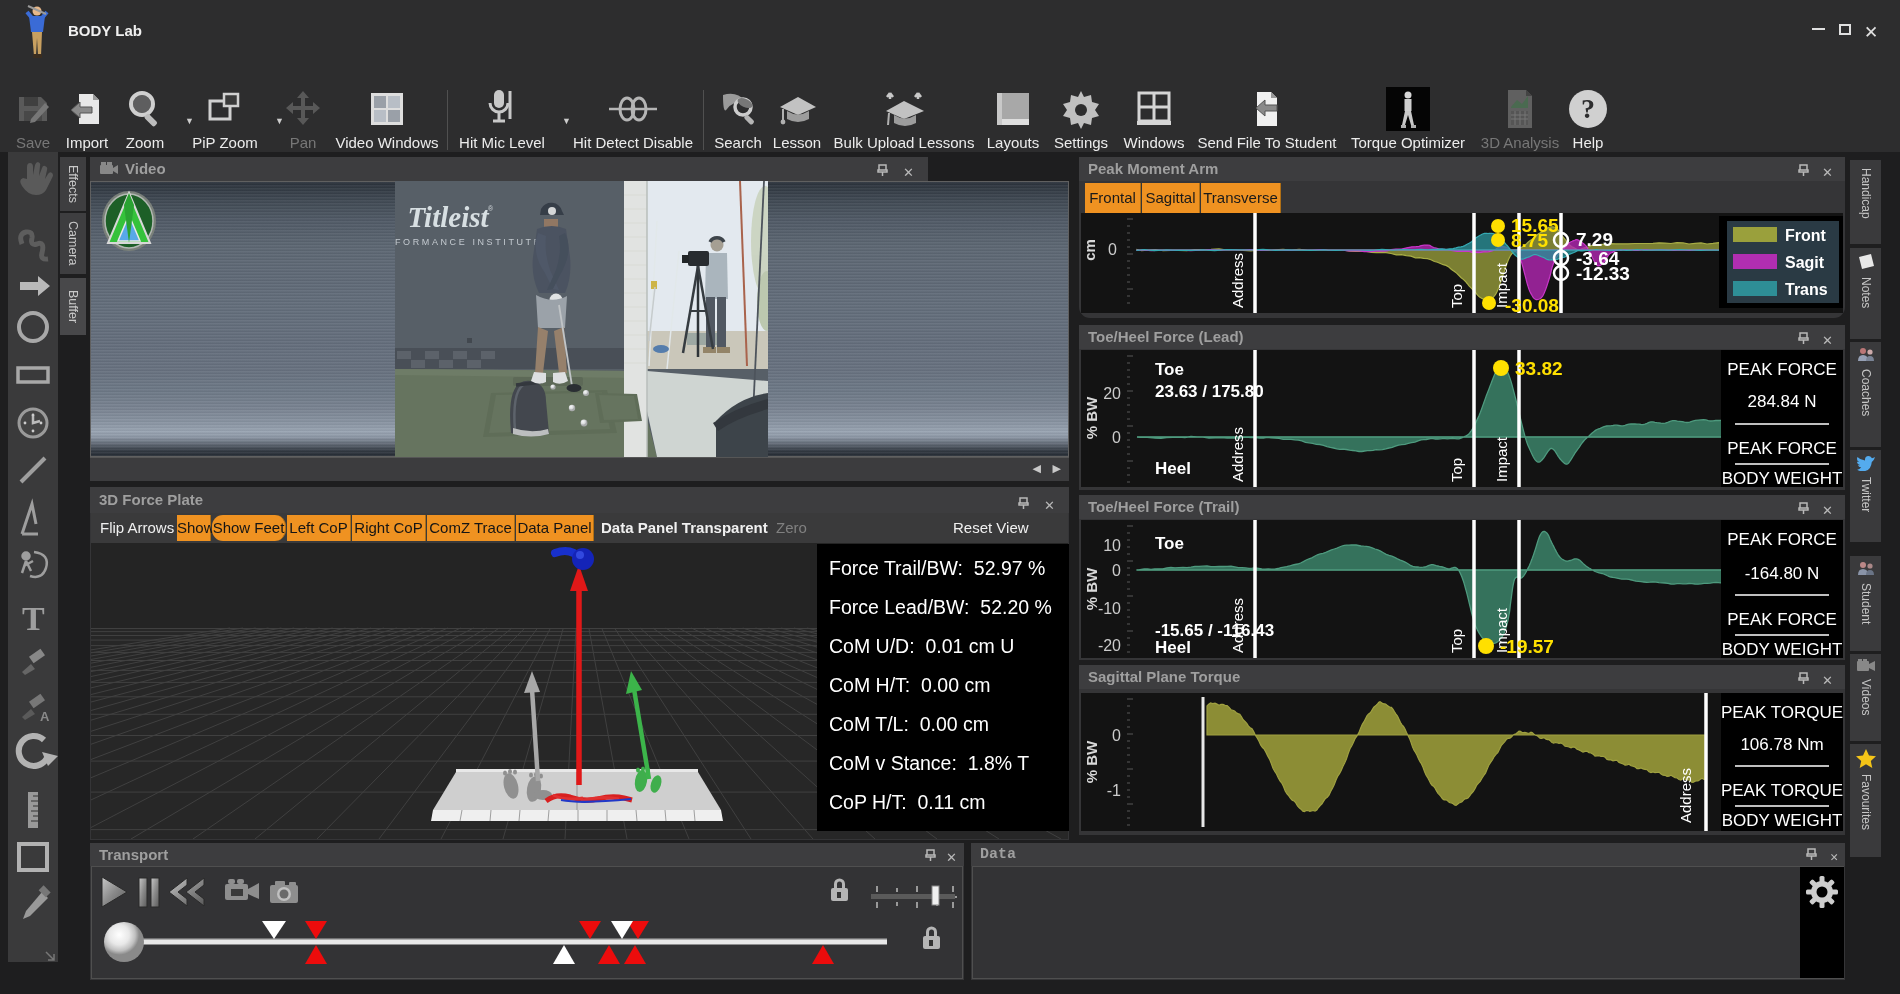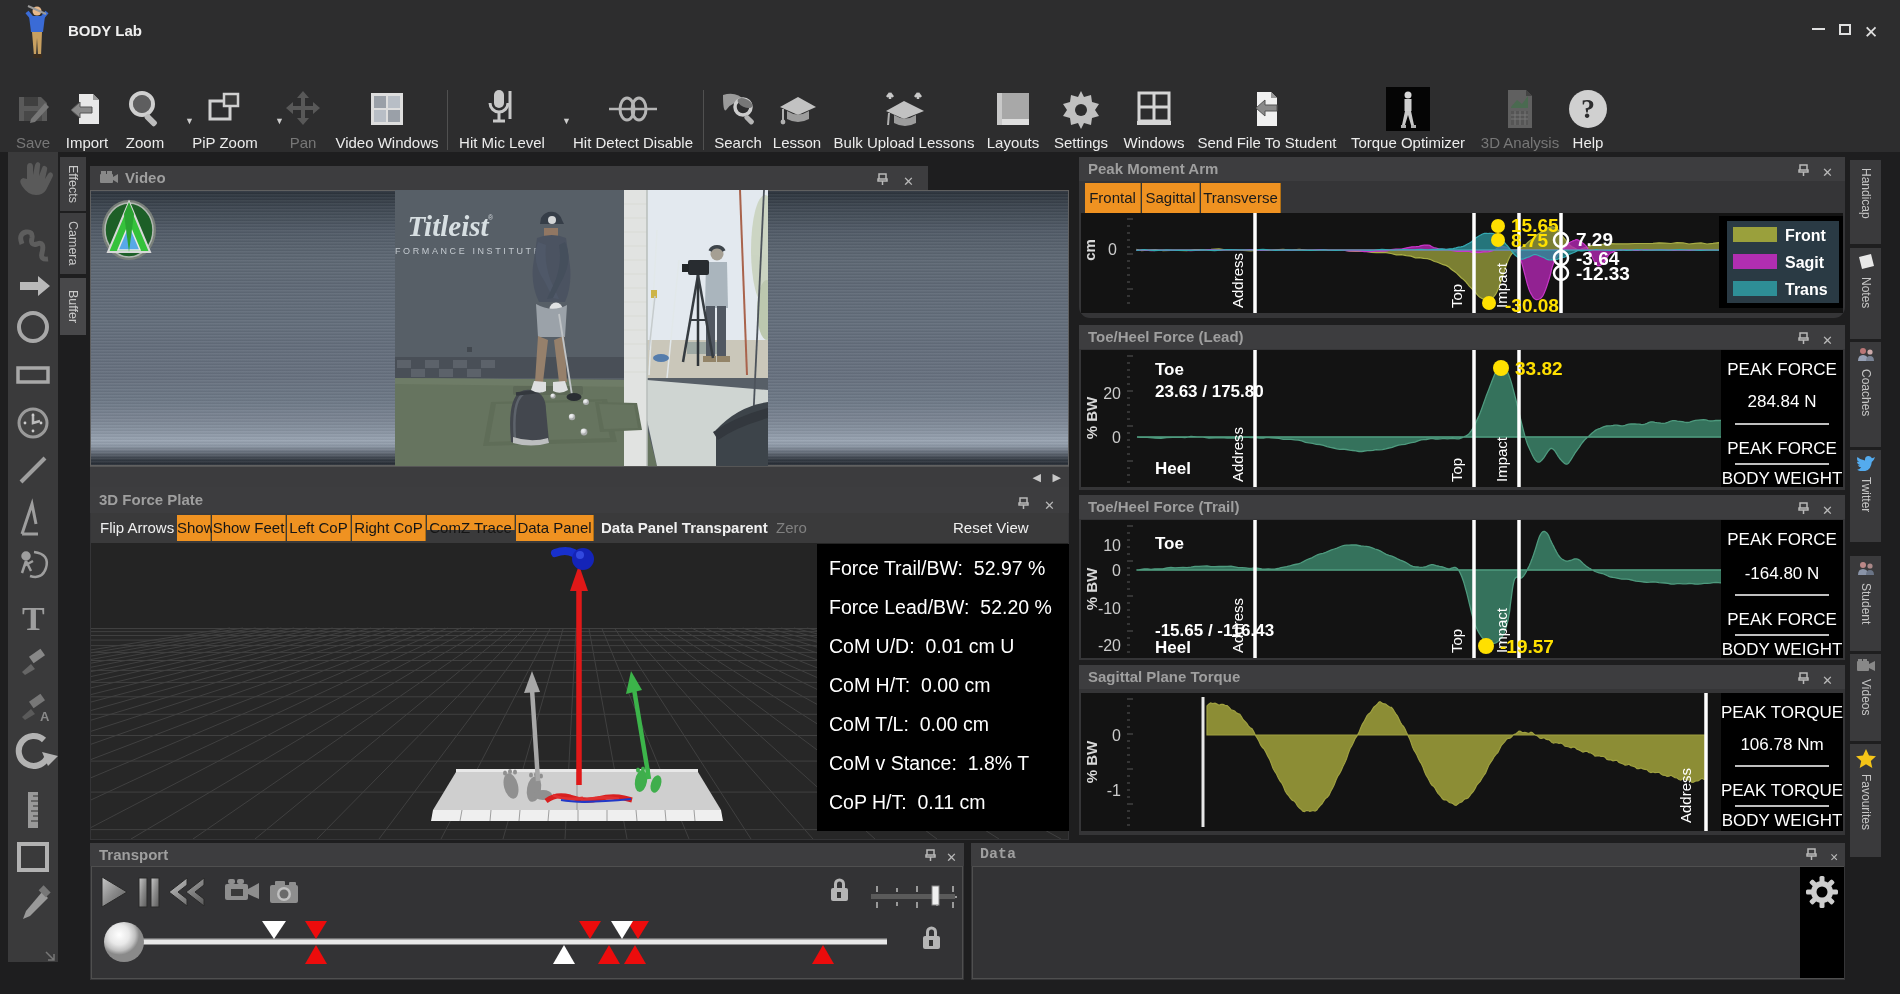--- a/index.html
+++ b/index.html
@@ -233,21 +233,21 @@
 </svg>
 <div class="abs" style="left:60px;top:157px;width:26px;height:54px;background:#3e3e40;color:#c9c9c9;font-size:12.5px;display:flex;align-items:center;justify-content:center;">
     <span style="writing-mode:vertical-lr;">Effects</span>
   </div>
 <div class="abs" style="left:60px;top:213px;width:26px;height:61px;background:#3e3e40;color:#c9c9c9;font-size:12.5px;display:flex;align-items:center;justify-content:center;">
     <span style="writing-mode:vertical-lr;">Camera</span>
   </div>
 <div class="abs" style="left:60px;top:278px;width:26px;height:57px;background:#48484a;color:#c9c9c9;font-size:12.5px;display:flex;align-items:center;justify-content:center;">
     <span style="writing-mode:vertical-lr;">Buffer</span>
   </div>
-<div class="panel" style="left:90px;top:166px;width:838px;height:324px;">
+<div class="panel" style="left:90px;top:157px;width:838px;height:324px;">
 <div class="hdr"><svg width="20" height="14" viewBox="0 0 20 14" style="vertical-align:-2px;margin-right:6px;">
         <rect x="1" y="3" width="13" height="9" rx="1" fill="#888"></rect>
         <path d="M14,6 l5,-3 v9 l-5,-3z" fill="#888"></path>
         <rect x="2" y="0" width="5" height="3" fill="#888"></rect>
         <rect x="8" y="0" width="5" height="3" fill="#888"></rect>
       </svg>Video
 <span class="pinx" style="right:40px;"><svg width="11" height="13" viewBox="0 0 11 13">
           <path d="M2,1 h7 v5 h-7z M1,6 h9 v2 h-9z M5.5,8 v4" stroke="#b9b9b9" stroke-width="1.5" fill="none"></path>
         </svg></span><span class="pinx" style="right:14px;">✕</span></div>
 <div class="abs" style="left:0px;top:24px;width:979px;height:276px;border:1px solid #606060;
@@ -376,24 +376,24 @@
 <span style="position:absolute;right:8px;top:4px;color:#c8c8c8;font-size:11px;">▶</span>
     </div>
 </div>
 <div class="panel" style="left:90px;top:487px;width:979px;height:353px;">
 <div class="hdr" style="height:26px;line-height:26px;">3D Force Plate<span class="pinx" style="right:40px;top:6px;"><svg width="11" height="13" viewBox="0 0 11 13">
           <path d="M2,1 h7 v5 h-7z M1,6 h9 v2 h-9z M5.5,8 v4" stroke="#b9b9b9" stroke-width="1.5" fill="none"></path>
         </svg></span><span class="pinx" style="right:14px;top:6px;">✕</span></div>
 <div class="abs" style="left:1px;top:26px;width:977px;height:30px;background:#3a3a3b;color:#f0f0f0;font-size:15px;line-height:30px;">
 <span style="position:absolute;left:9px;">Flip Arrows</span>
 <span style="position:absolute;left:86px;top:2px;width:34px;height:26px;background:#ef9221;color:#151515;text-align:center;line-height:26px;border-right:1px solid #b06f15;">Show</span>
-<span style="position:absolute;left:121px;top:2px;width:74px;height:26px;background:#ef9221;color:#151515;text-align:center;line-height:26px;border-right:1px solid #b06f15;">Show Feet</span>
+<span style="position:absolute;left:121px;top:2px;width:74px;height:26px;background:#ef9221;color:#151515;text-align:center;line-height:26px;border-right:1px solid #b06f15;border-radius:11px;">Show Feet</span>
 <span style="position:absolute;left:196px;top:2px;width:64px;height:26px;background:#ef9221;color:#151515;text-align:center;line-height:26px;border-right:1px solid #b06f15;">Left CoP</span>
 <span style="position:absolute;left:261px;top:2px;width:74px;height:26px;background:#ef9221;color:#151515;text-align:center;line-height:26px;border-right:1px solid #b06f15;">Right CoP</span>
-<span style="position:absolute;left:336px;top:2px;width:88px;height:15px;background:#ef9221;color:#151515;text-align:center;line-height:26px;border-right:1px solid #b06f15;">ComZ Trace</span>
+<span style="position:absolute;left:336px;top:2px;width:88px;height:26px;background:#ef9221;color:#151515;text-align:center;line-height:26px;border-right:1px solid #b06f15;">ComZ Trace</span>
 <span style="position:absolute;left:425px;top:2px;width:78px;height:26px;background:#ef9221;color:#151515;text-align:center;line-height:26px;border-right:1px solid #b06f15;">Data Panel</span>
 <span style="position:absolute;left:510px;font-weight:bold;">Data Panel Transparent</span>
 <span style="position:absolute;left:685px;color:#808080;">Zero</span>
 <span style="position:absolute;left:731px;margin-top:24px;">Duplicate to Video</span>
 <span style="position:absolute;left:862px;">Reset View</span>
 </div>
 <svg class="abs" style="left:1px;top:56px;" width="977" height="296" viewBox="0 0 977 296">
 <rect x="0" y="0" width="977" height="296" fill="#242424"></rect>
 <rect x="0" y="85" width="977" height="211" fill="#272727"></rect>
 <line x1="139.0" y1="85" x2="-1200" y2="296" stroke="#404040" stroke-width="1"></line>

